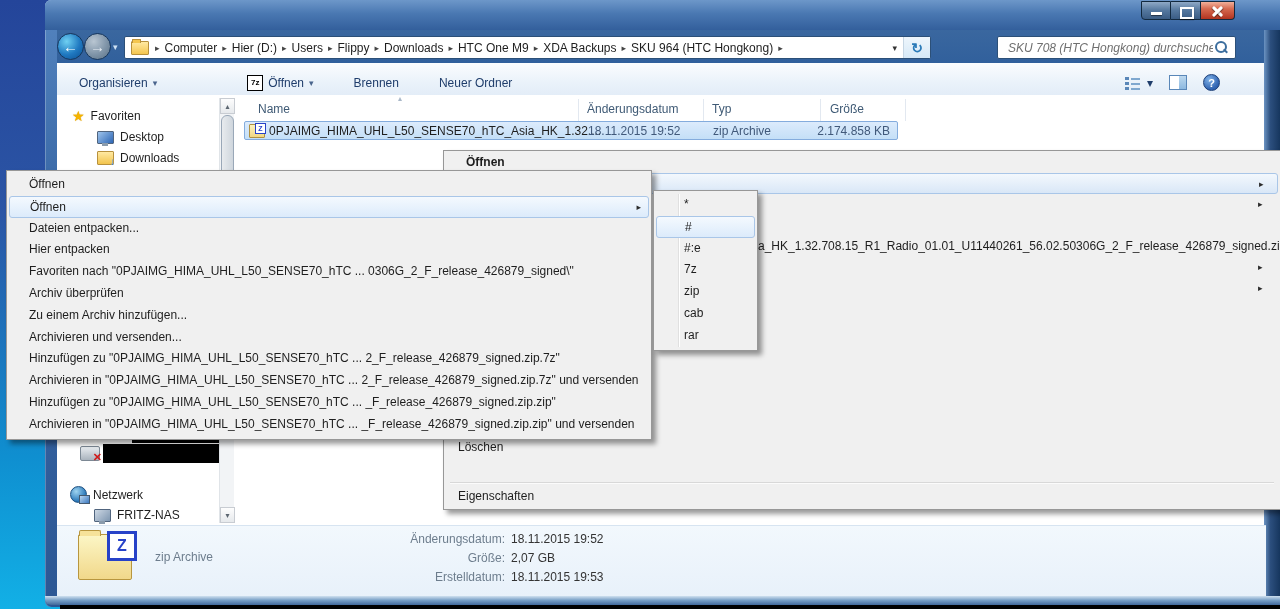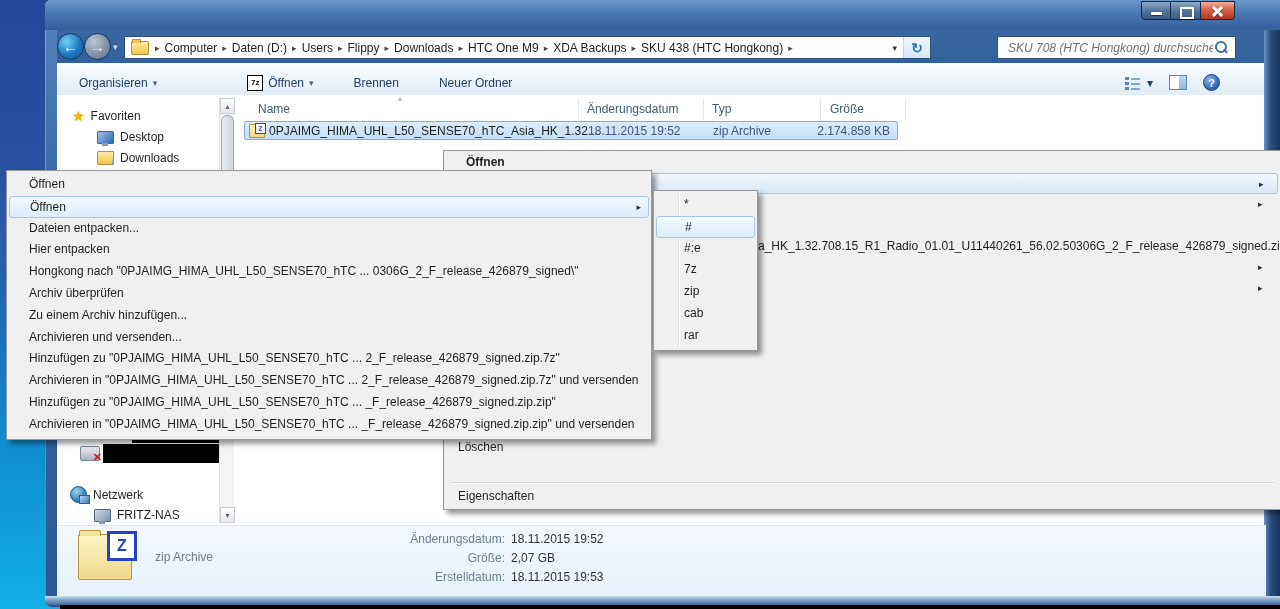--- a/index.html
+++ b/index.html
@@ -165,33 +165,33 @@
   <div class="abs navbar"></div>
   <div class="abs navbtn back">←</div>
   <div class="abs navbtn fwd">→</div>
   <div class="abs nav-chevron">▾</div>
 
   <div class="abs addressbar">
     <span class="folder-ico"></span>
     <span class="crumb-sep">▸</span>
     <span class="crumb">Computer</span>
     <span class="crumb-sep">▸</span>
-    <span class="crumb">Daten (D:)</span>
+    <span class="crumb">Hier (D:)</span>
     <span class="crumb-sep">▸</span>
     <span class="crumb">Users</span>
     <span class="crumb-sep">▸</span>
     <span class="crumb">Flippy</span>
     <span class="crumb-sep">▸</span>
     <span class="crumb">Downloads</span>
     <span class="crumb-sep">▸</span>
     <span class="crumb">HTC One M9</span>
     <span class="crumb-sep">▸</span>
     <span class="crumb">XDA Backups</span>
     <span class="crumb-sep">▸</span>
-    <span class="crumb">SKU 438 (HTC Hongkong)</span>
+    <span class="crumb">SKU 964 (HTC Hongkong)</span>
     <span class="crumb-sep">▸</span>
     <span class="addr-fill"></span>
     <span class="addr-caret">▾</span>
     <span class="addr-refresh">↻</span>
   </div>
 
   <div class="abs searchbox">
     <span class="search-text">SKU 708 (HTC Hongkong) durchsuchen</span>
     <span class="mag"></span>
   </div>
@@ -325,21 +325,21 @@
   </div>
 
   <div class="menu zmenu">
     <div class="zitem">Öffnen</div>
     <div class="zitem hl">
       <span style="position:relative">Öffnen</span>
       <span class="z-arrow">▸</span>
     </div>
     <div class="zitem">Dateien entpacken...</div>
     <div class="zitem">Hier entpacken</div>
-    <div class="zitem">Hongkong nach "0PJAIMG_HIMA_UHL_L50_SENSE70_hTC ... 0306G_2_F_release_426879_signed\"</div>
+    <div class="zitem">Favoriten nach "0PJAIMG_HIMA_UHL_L50_SENSE70_hTC ... 0306G_2_F_release_426879_signed\"</div>
     <div class="zitem">Archiv überprüfen</div>
     <div class="zitem">Zu einem Archiv hinzufügen...</div>
     <div class="zitem">Archivieren und versenden...</div>
     <div class="zitem">Hinzufügen zu "0PJAIMG_HIMA_UHL_L50_SENSE70_hTC ... 2_F_release_426879_signed.zip.7z"</div>
     <div class="zitem">Archivieren in "0PJAIMG_HIMA_UHL_L50_SENSE70_hTC ... 2_F_release_426879_signed.zip.7z" und versenden</div>
     <div class="zitem">Hinzufügen zu "0PJAIMG_HIMA_UHL_L50_SENSE70_hTC ... _F_release_426879_signed.zip.zip"</div>
     <div class="zitem">Archivieren in "0PJAIMG_HIMA_UHL_L50_SENSE70_hTC ... _F_release_426879_signed.zip.zip" und versenden</div>
   </div>
 
   <div class="menu fmenu">

